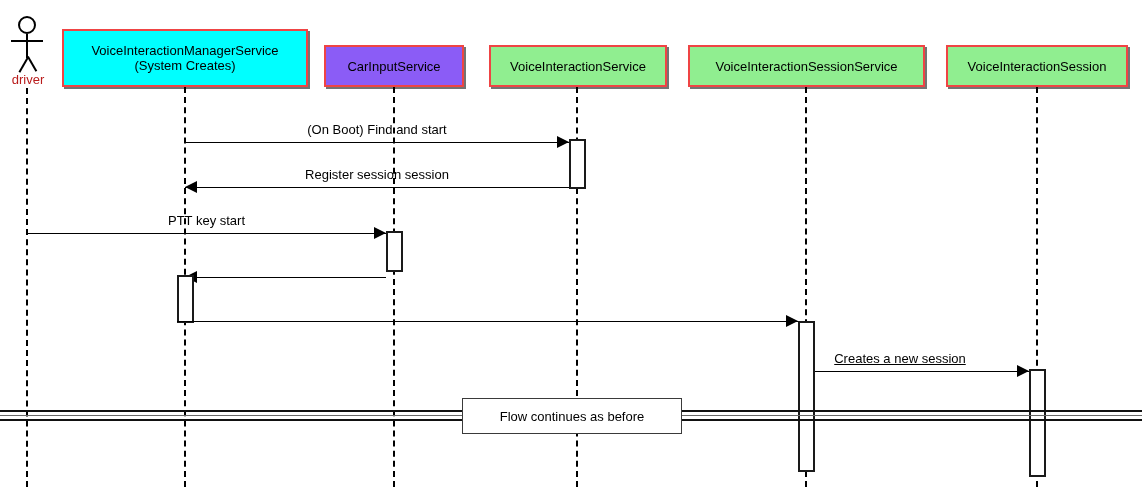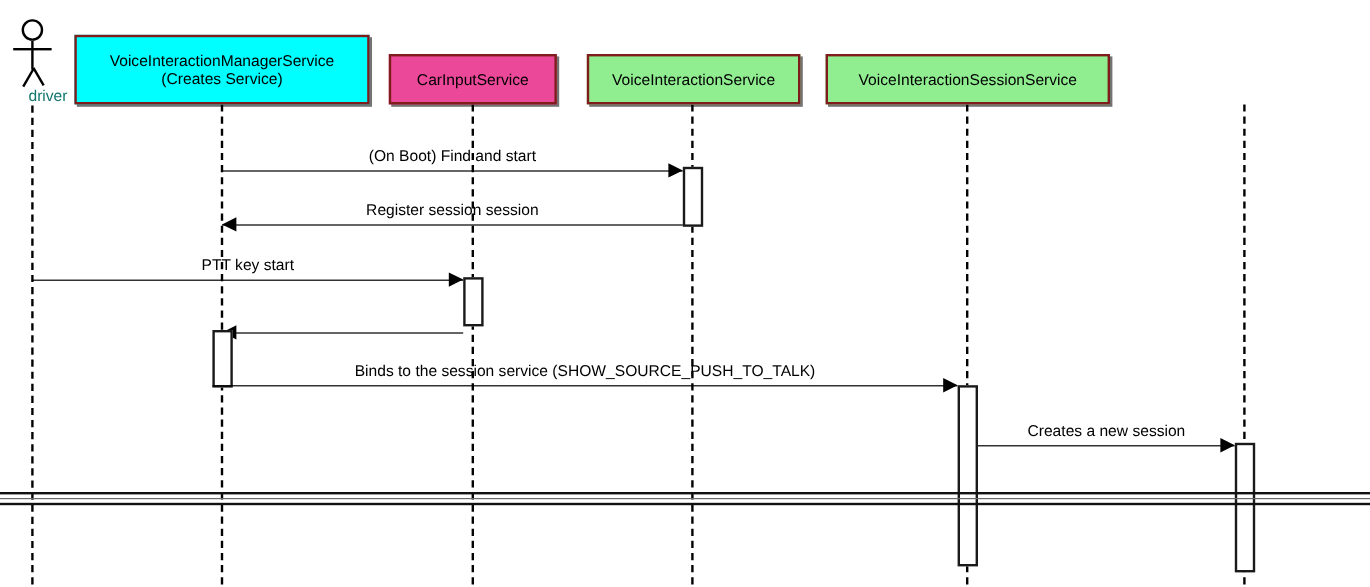--- a/index.html
+++ b/index.html
@@ -1,25 +1,25 @@
 <!DOCTYPE html>
 <html><head>
 <meta charset="utf-8">
 <style>
   html,body{margin:0;padding:0;background:#ffffff;}
   body{font-family:"Liberation Sans",sans-serif;}
   #stage{position:relative;width:1142px;height:489px;background:#fff;overflow:hidden;}
   .lifeline{position:absolute;width:0;border-left:2px dashed #000;}
-  .pbox{position:absolute;box-sizing:border-box;border:2px solid #7f1d1d;
+  .pbox{position:absolute;box-sizing:border-box;border:2px solid #ef4444;
         display:flex;align-items:center;justify-content:center;text-align:center;
         font-size:13px;color:#000;line-height:15px;box-shadow:2px 2px 0 rgba(0,0,0,0.55);}
   .pbox span{display:block;padding:0 6px;}
   .actor-head{position:absolute;box-sizing:border-box;border:2px solid #000;border-radius:50%;}
   .actor-line{position:absolute;background:#000;transform-origin:0 0;}
-  .actor-label{position:absolute;font-size:13px;color:#0f766e;text-align:center;white-space:nowrap;padding-left:12px;}
+  .actor-label{position:absolute;font-size:13px;color:#b91c1c;text-align:center;white-space:nowrap;}
   .act{position:absolute;box-sizing:border-box;background:#fff;border:2px solid #1a1a1a;}
   .msg-line{position:absolute;height:0;border-top:1.5px solid #000;}
   .arrow-r{position:absolute;width:0;height:0;border-top:6px solid transparent;border-bottom:6px solid transparent;border-left:12px solid #000;}
   .arrow-l{position:absolute;width:0;height:0;border-top:6px solid transparent;border-bottom:6px solid transparent;border-right:12px solid #000;}
   .msg-label{position:absolute;font-size:13px;color:#000;white-space:nowrap;text-align:center;}
   .div-line{position:absolute;height:0;border-top:2px solid #111;}
   .div-line.thin{border-top:1px solid #6a6a6a;}
   .div-box{position:absolute;box-sizing:border-box;background:#fff;border:1.5px solid #3a3a3a;
            display:flex;align-items:center;justify-content:center;font-size:13px;color:#000;white-space:nowrap;}
 </style>
@@ -39,35 +39,38 @@
 
   <div class="lifeline" style="left:26px;top:88px;height:399px;"></div>
   <div class="lifeline" style="left:184px;top:87px;height:400px;"></div>
   <div class="lifeline" style="left:393px;top:87px;height:400px;"></div>
   <div class="lifeline" style="left:576px;top:87px;height:400px;"></div>
   <div class="lifeline" style="left:805px;top:87px;height:400px;"></div>
   <div class="lifeline" style="left:1036px;top:87px;height:400px;"></div>
 
   <div class="pbox" style="left:62px;top:29px;width:246px;height:58px;background:#00FFFF;flex-direction:column;">
     <span>VoiceInteractionManagerService</span>
-    <span>(Creates Service)</span>
+    <span>(System Creates)</span>
   </div>
 
-  <div class="pbox" style="left:324px;top:45px;width:140px;height:42px;background:#ec4899;">
+  <div class="pbox" style="left:324px;top:45px;width:140px;height:42px;background:#8b5cf6;">
     <span>CarInputService</span>
   </div>
 
   <div class="pbox" style="left:489px;top:45px;width:178px;height:42px;background:#90EE90;">
     <span>VoiceInteractionService</span>
   </div>
 
   <div class="pbox" style="left:688px;top:45px;width:237px;height:42px;background:#90EE90;">
     <span>VoiceInteractionSessionService</span>
   </div>
 
+  <div class="pbox" style="left:946px;top:45px;width:182px;height:42px;background:#90EE90;">
+    <span>VoiceInteractionSession</span>
+  </div>
 
   <div class="msg-label" style="left:186px;top:122px;width:382px;text-align:center;">(On Boot) Find and start</div>
   <div class="msg-line" style="left:185px;top:142px;width:384px;"></div>
   <div class="arrow-r" style="left:557px;top:136px;"></div>
 
   <div class="act" style="left:569px;top:139px;width:17px;height:50px;"></div>
 
   <div class="msg-label" style="left:186px;top:167px;width:382px;">Register session session</div>
   <div class="msg-line" style="left:185px;top:187px;width:384px;"></div>
   <div class="arrow-l" style="left:185px;top:181px;"></div>
@@ -76,29 +79,29 @@
   <div class="msg-line" style="left:27px;top:233px;width:359px;"></div>
   <div class="arrow-r" style="left:374px;top:227px;"></div>
 
   <div class="act" style="left:386px;top:231px;width:17px;height:41px;"></div>
 
   <div class="msg-line" style="left:185px;top:277px;width:201px;"></div>
   <div class="arrow-l" style="left:185px;top:271px;"></div>
 
   <div class="act" style="left:177px;top:275px;width:17px;height:48px;"></div>
 
-  <div class="msg-label" style="left:178px;top:301px;width:619px;">Binds to the session service (SHOW_SOURCE_PUSH_TO_TALK)</div>
   <div class="msg-line" style="left:177px;top:321px;width:621px;"></div>
   <div class="arrow-r" style="left:786px;top:315px;"></div>
 
   <div class="act" style="left:798px;top:321px;width:17px;height:151px;"></div>
 
-  <div class="msg-label" style="left:816px;top:351px;width:212px;">Creates a new session</div>
+  <div class="msg-label" style="left:794px;top:351px;width:212px;text-decoration:underline;">Creates a new session</div>
   <div class="msg-line" style="left:815px;top:371px;width:214px;"></div>
   <div class="arrow-r" style="left:1017px;top:365px;"></div>
 
   <div class="act" style="left:1029px;top:369px;width:17px;height:108px;"></div>
 
   <div class="div-line" style="left:0px;top:410px;width:1142px;"></div>
   <div class="div-line thin" style="left:0px;top:415px;width:1142px;"></div>
   <div class="div-line" style="left:0px;top:419px;width:1142px;"></div>
+  <div class="div-box" style="left:462px;top:398px;width:220px;height:36px;">Flow continues as before</div>
 
 </div>
 
 </body></html>

